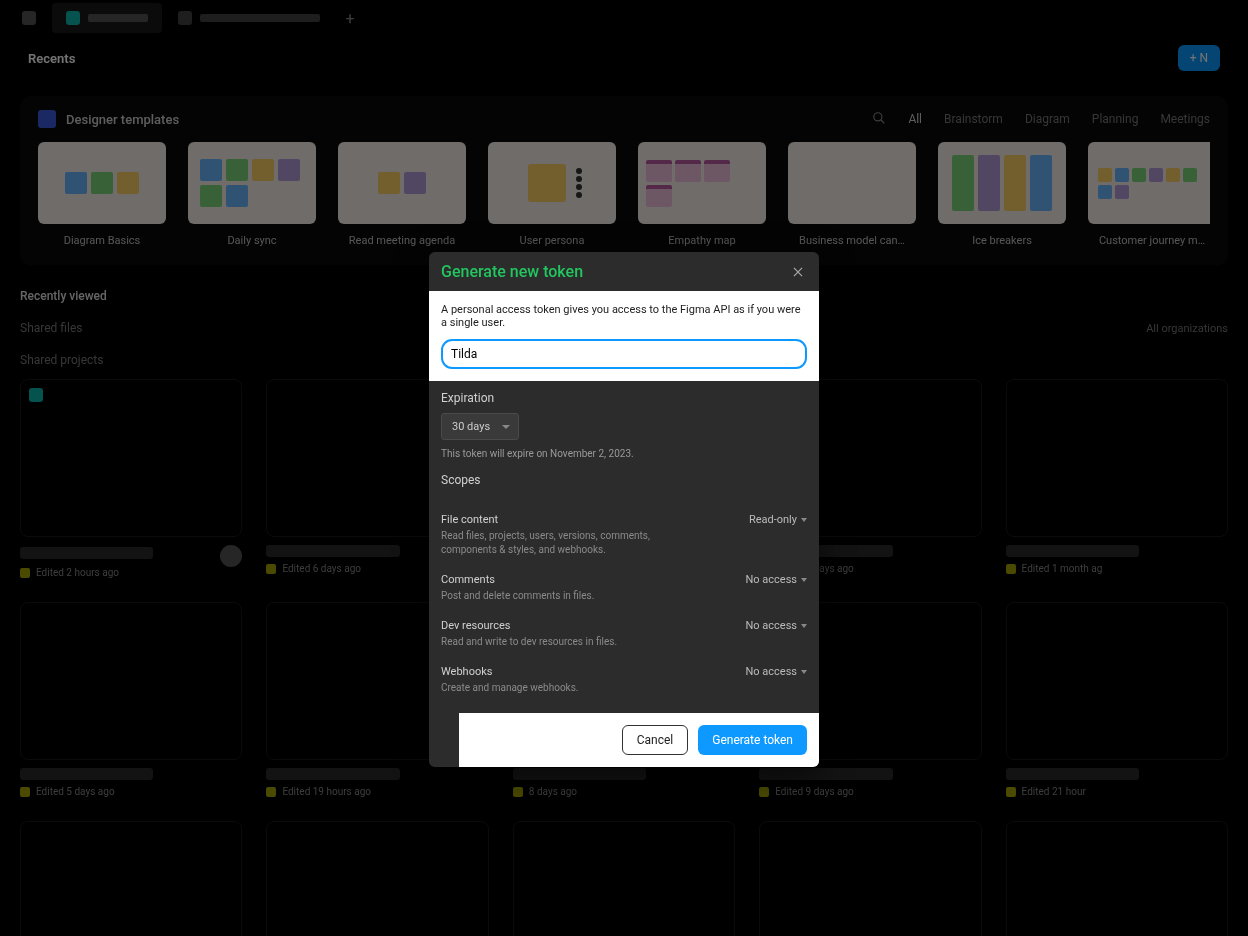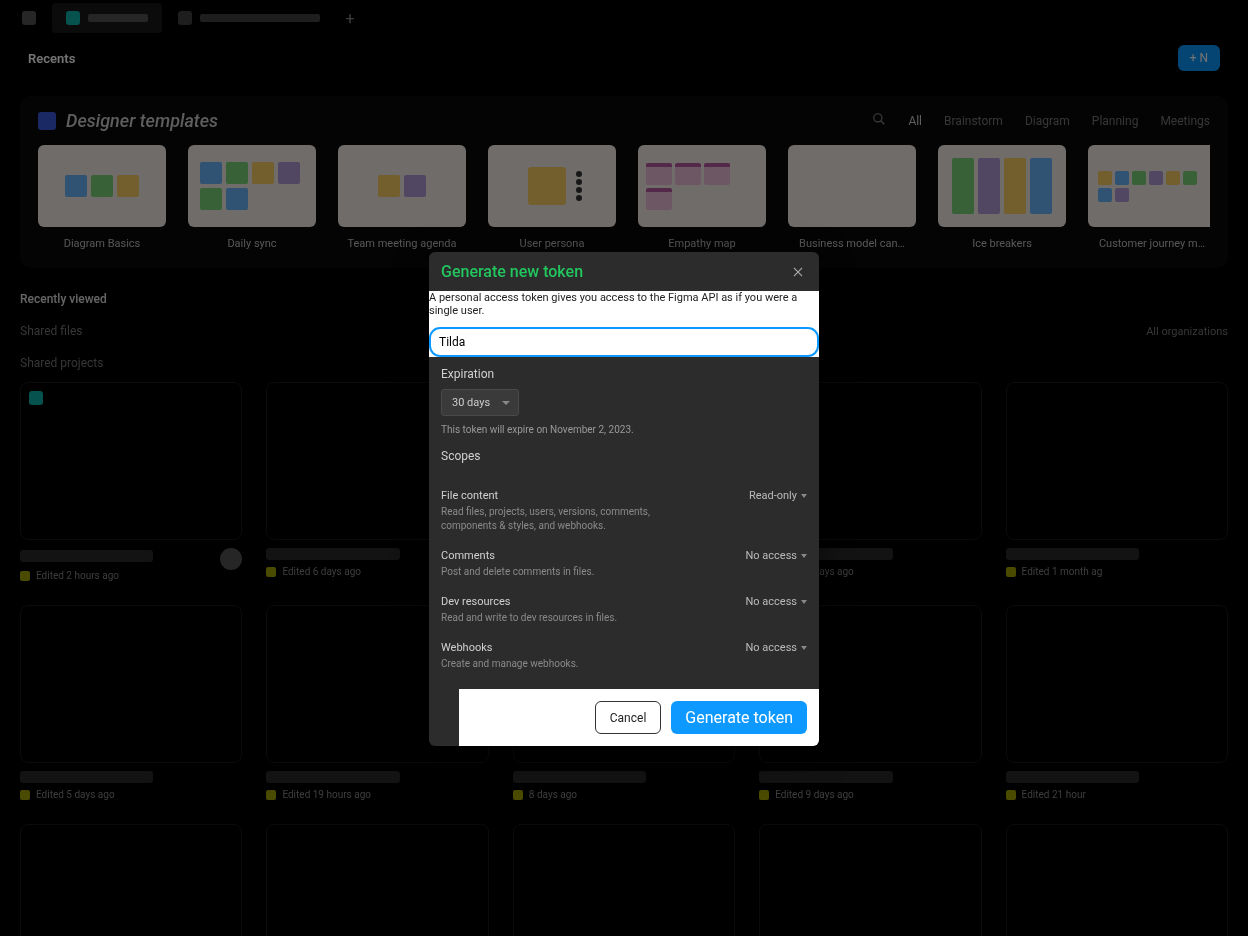--- a/index.html
+++ b/index.html
@@ -14,21 +14,21 @@
 .header-bar { height: 44px; background: #000; display: flex; align-items: center; padding: 0 28px; justify-content: space-between; }
 .breadcrumb { font-size: 13px; color: #fff; font-weight: 600; }
 .new-btn { background: #0d99ff; color: #fff; padding: 6px 12px; border-radius: 6px; font-size: 12px; }
 
 .main { padding: 16px 20px; }
 
 .templates-section { background: #0a0a0a; border-radius: 10px; padding: 14px 18px 18px; margin-bottom: 24px; }
 .templates-header { display: flex; align-items: center; justify-content: space-between; margin-bottom: 14px; }
 .templates-title-wrap { display: flex; align-items: center; gap: 10px; }
 .templates-title-icon { width: 18px; height: 18px; background: #3b5bdb; border-radius: 3px; }
-.templates-title { font-size: 18px; color: #d0d0d0; font-weight: 500; font-style: italic; }
+.templates-title { font-size: 13px; color: #d0d0d0; font-weight: 500; }
 .templates-filters { display: flex; align-items: center; gap: 22px; font-size: 12px; color: #7a7a7a; }
 .templates-filters .active { color: #d0d0d0; }
 .search-icon { color: #888; }
 
 .templates-row { display: flex; gap: 22px; overflow: hidden; }
 .template-card { flex: 0 0 128px; }
 .template-thumb { width: 128px; height: 82px; background: #f5f0e8; border-radius: 6px; margin-bottom: 10px; display: flex; align-items: center; justify-content: center; overflow: hidden; }
 .template-label { font-size: 11px; color: #c0c0c0; text-align: center; white-space: nowrap; overflow: hidden; text-overflow: ellipsis; }
 
 .tabs-row { display: flex; align-items: center; justify-content: space-between; margin-bottom: 12px; }
@@ -50,41 +50,41 @@
 
 .dim { position: absolute; inset: 0; background: rgba(0,0,0,0.55); }
 
 
 .modal { position: absolute; left: 429px; top: 252px; width: 390px; background: #2c2c2c; border-radius: 6px; box-shadow: 0 8px 32px rgba(0,0,0,0.6); overflow: hidden; color: #d0d0d0; }
 .modal-head { display: flex; align-items: center; justify-content: space-between; padding: 10px 12px; }
 .modal-title { font-size: 16px; color: #22c55e; font-weight: 500; }
 .modal-close { color: #aaa; cursor: pointer; width: 18px; height: 18px; display:flex; align-items:center; justify-content:center; }
 .modal-close svg { width: 14px; height: 14px; }
 
-.modal-white { background: #fff; color: #222; padding: 0; }
+.modal-white { background: #fff; color: #222; padding: 12px; }
 .modal-desc { font-size: 11px; margin-bottom: 10px; }
 .token-input { width: 100%; border: 2px solid #0d99ff; border-radius: 11px; padding: 6px 8px; font-size: 12px; outline: none; }
 
 .modal-section { padding: 10px 12px 4px; }
 .section-label { font-size: 12px; color: #d0d0d0; margin-bottom: 8px; }
 .exp-select { background: #3a3a3a; border: 1px solid #4a4a4a; color: #ccc; padding: 6px 28px 6px 10px; font-size: 11px; border-radius: 3px; position: relative; display: inline-flex; align-items: center; gap: 18px; }
 .exp-select::after { content: ""; border-left: 4px solid transparent; border-right: 4px solid transparent; border-top: 4px solid #888; position: absolute; right: 8px; }
 .exp-note { font-size: 10px; color: #999; margin-top: 8px; }
 
 .scopes { padding: 6px 12px 10px; }
 .scope-row { padding: 8px 0; }
 .scope-head { display: flex; justify-content: space-between; align-items: center; }
 .scope-name { font-size: 11px; color: #d0d0d0; }
 .scope-access { font-size: 11px; color: #bbb; display: flex; align-items: center; gap: 4px; }
 .scope-access::after { content: ""; border-left: 3px solid transparent; border-right: 3px solid transparent; border-top: 4px solid #888; }
 .scope-desc { font-size: 10px; color: #8a8a8a; margin-top: 3px; max-width: 260px; line-height: 1.4; }
 
 .modal-footer { background: #fff; padding: 12px; display: flex; justify-content: flex-end; gap: 10px; margin-left: 30px; }
 .btn-cancel { background: #fff; border: 1px solid #333; color: #222; padding: 7px 14px; border-radius: 6px; font-size: 12px; cursor: pointer; }
-.btn-primary { background: #0d99ff; border: none; color: #fff; padding: 7px 14px; border-radius: 6px; font-size: 16px; cursor: pointer; }
+.btn-primary { background: #0d99ff; border: none; color: #fff; padding: 7px 14px; border-radius: 6px; font-size: 12px; cursor: pointer; }
 .th-boxes { display:flex; flex-wrap:wrap; gap:4px; padding:12px; }
 .th-boxes span { width:22px; height:22px; border-radius:2px; }
 .c1{background:#6bb6ff}.c2{background:#7dd87d}.c3{background:#ffd166}.c4{background:#b39ddb}
 .th-sliders{padding:14px 10px;display:flex;gap:10px;align-items:center;}
 .th-sliders .blk{width:38px;height:38px;background:#ffd166;border-radius:3px}
 .th-sliders .lines{flex:1;display:flex;flex-direction:column;gap:6px}
 .th-sliders .lines span{height:2px;background:#333;position:relative}
 .th-sliders .lines span::before{content:"";width:6px;height:6px;background:#333;border-radius:50%;position:absolute;top:-2px;left:30%}
 .th-emp{padding:8px;display:flex;gap:3px;flex-wrap:wrap}
 .th-emp span{width:26px;height:22px;background:#f4c2e0;border-radius:2px;border-top:4px solid #b85aa0}
@@ -163,21 +163,21 @@
           </div>
           <div class="template-label">Daily sync</div>
         </div>
         <div class="template-card">
           <div class="template-thumb">
             <div class="th-boxes">
               <span class="c3"></span>
               <span class="c4"></span>
             </div>
           </div>
-          <div class="template-label">Team meeting agenda</div>
+          <div class="template-label">Read meeting agenda</div>
         </div>
         <div class="template-card">
           <div class="template-thumb">
             <div class="th-sliders">
               <div class="blk"></div>
               <div class="lines">
                 <span></span>
                 <span></span>
                 <span></span>
                 <span></span>

